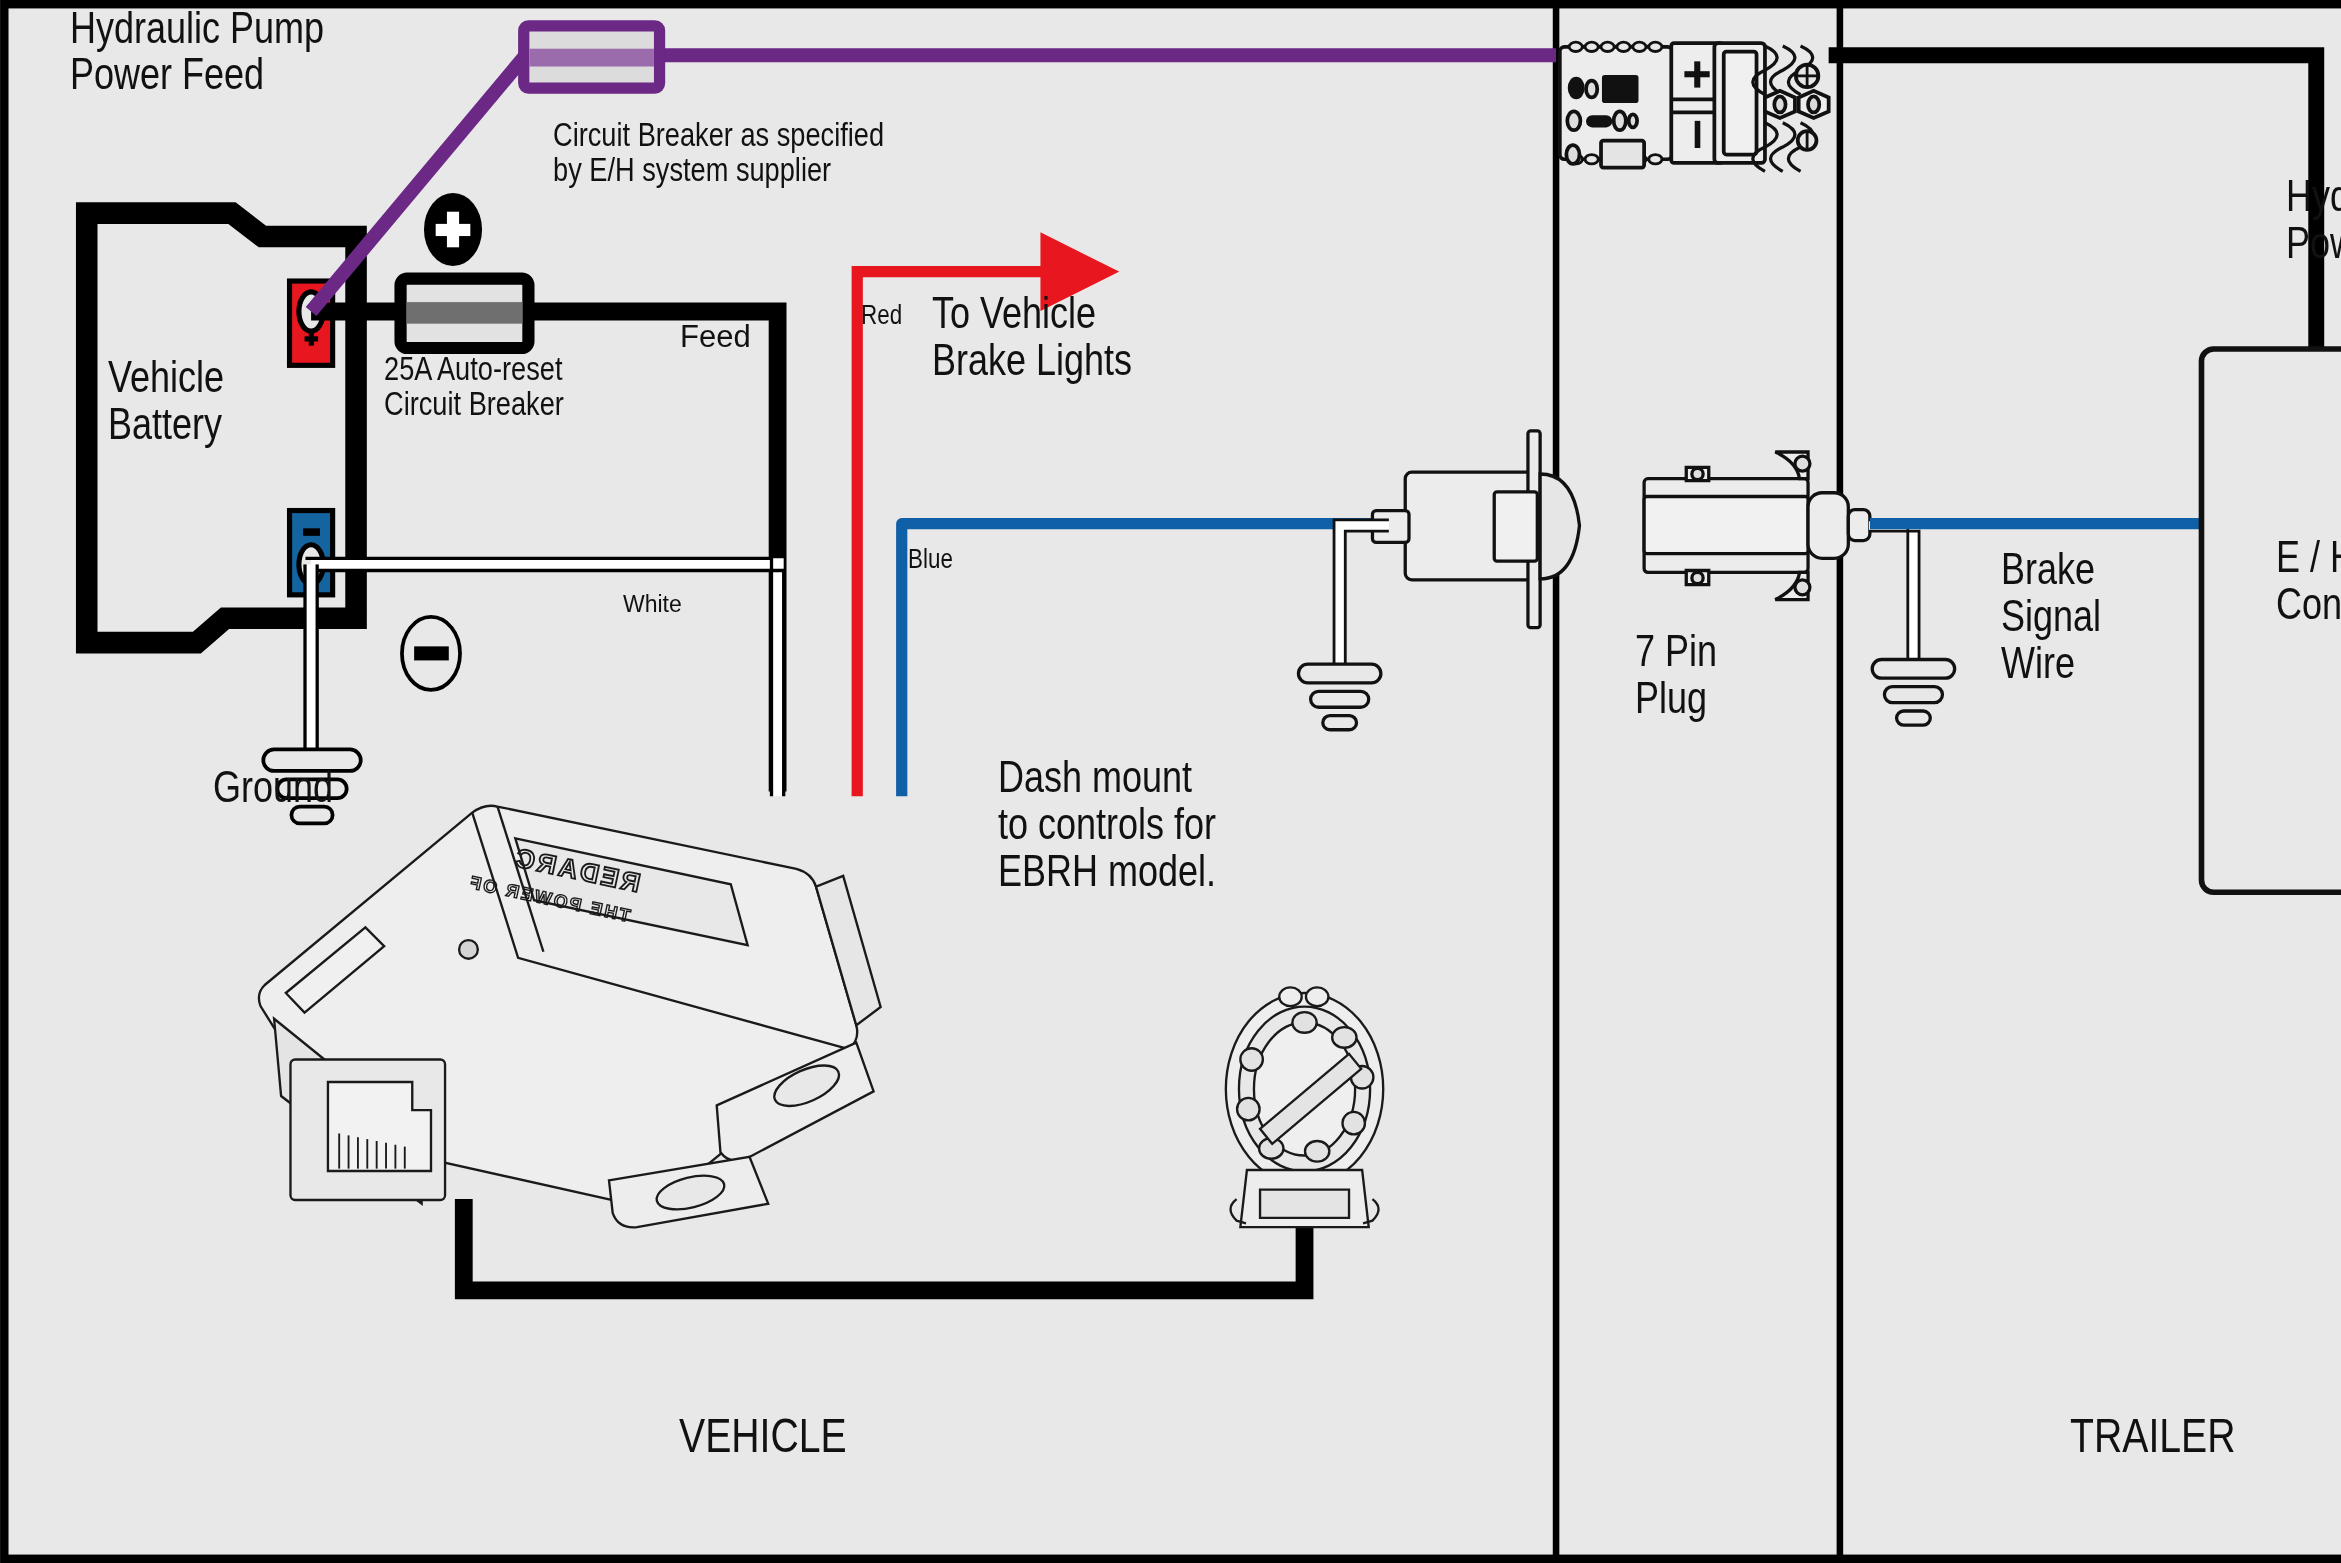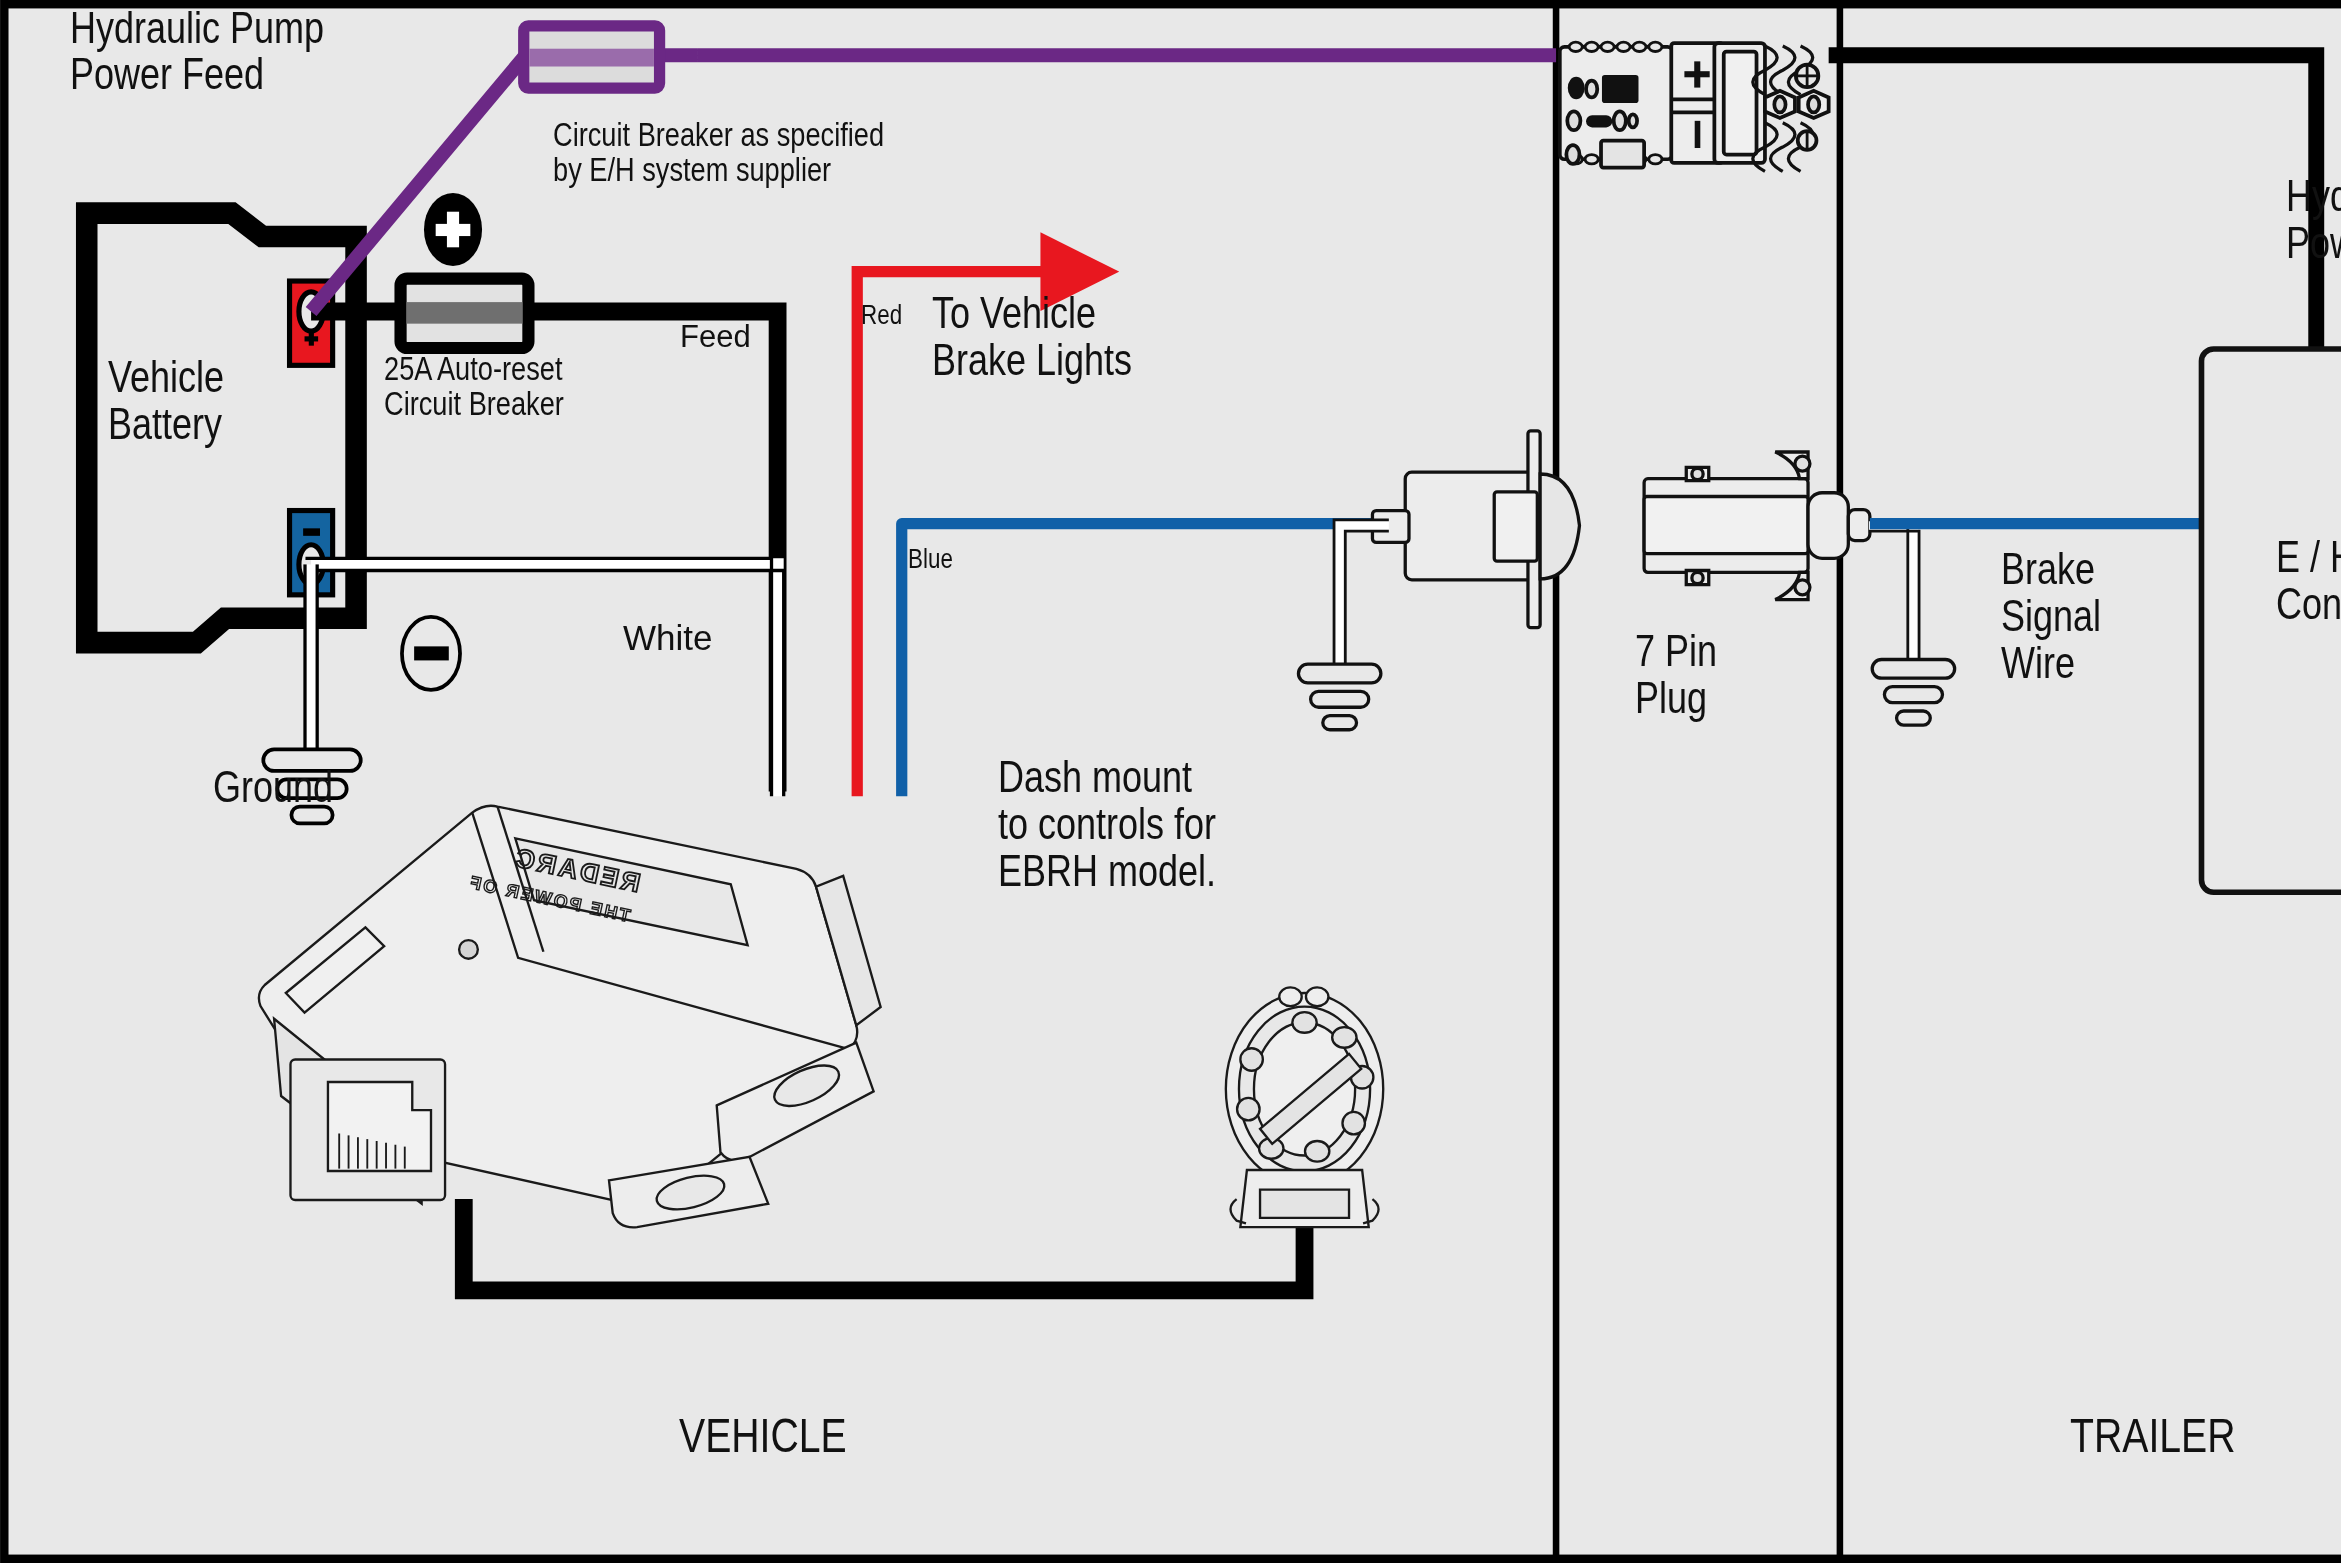--- a/index.html
+++ b/index.html
@@ -295,21 +295,21 @@
 by E/H system supplier</div>
 
   <div class="lbl big cond" style="left:108px;top:354px;">Vehicle
 Battery</div>
 
   <div class="lbl med cond" style="left:384px;top:351px;">25A Auto-reset
 Circuit Breaker</div>
 
   <div class="lbl med" style="left:680px;top:321px;font-size:31px;">Feed</div>
 
-  <div class="lbl med" style="left:623px;top:620px;font-size:35px;">White</div>
+  <div class="lbl med" style="left:623px;top:593px;font-size:23px;">White</div>
 
   <div class="lbl big cond" style="left:213px;top:764px;">Ground</div>
 
   <div class="lbl sm cond" style="left:861px;top:300px;">Red</div>
 
   <div class="lbl big cond" style="left:932px;top:290px;">To Vehicle
 Brake Lights</div>
 
   <div class="lbl sm cond" style="left:908px;top:544px;">Blue</div>
 

